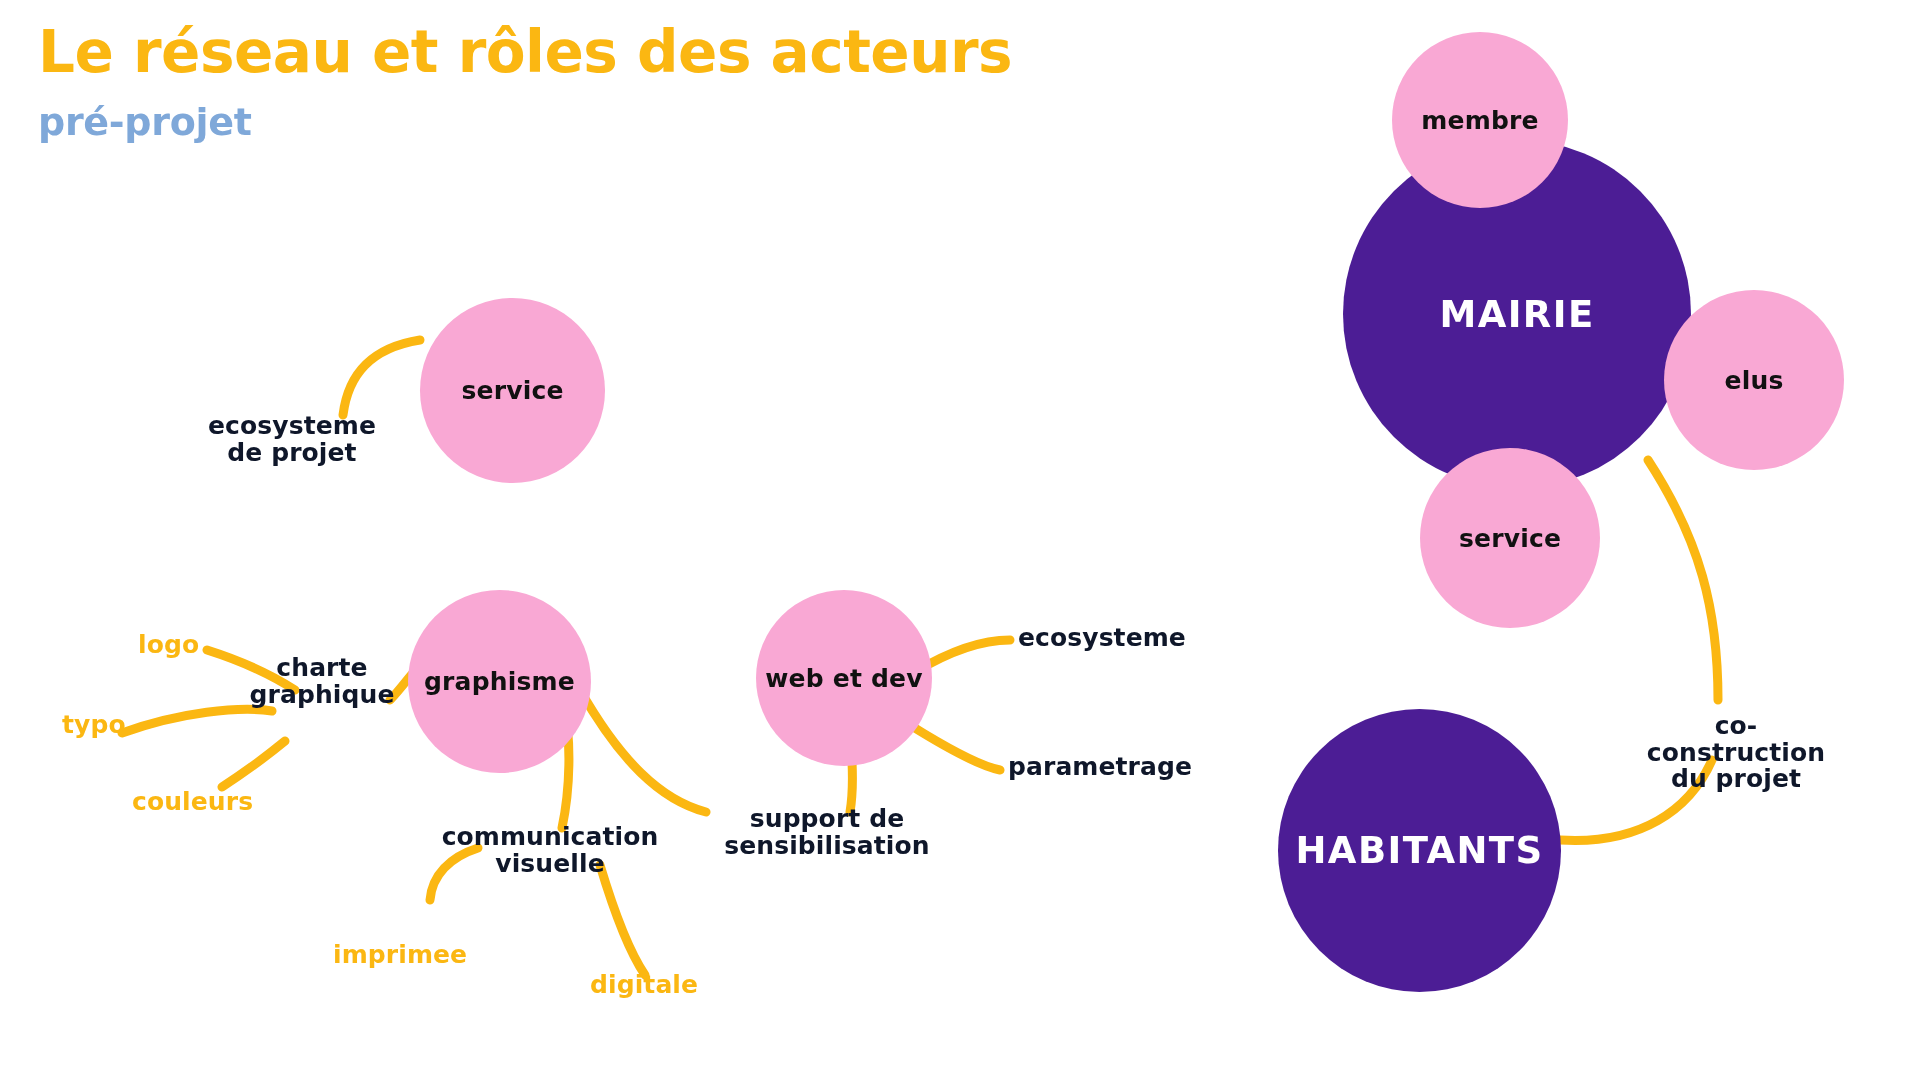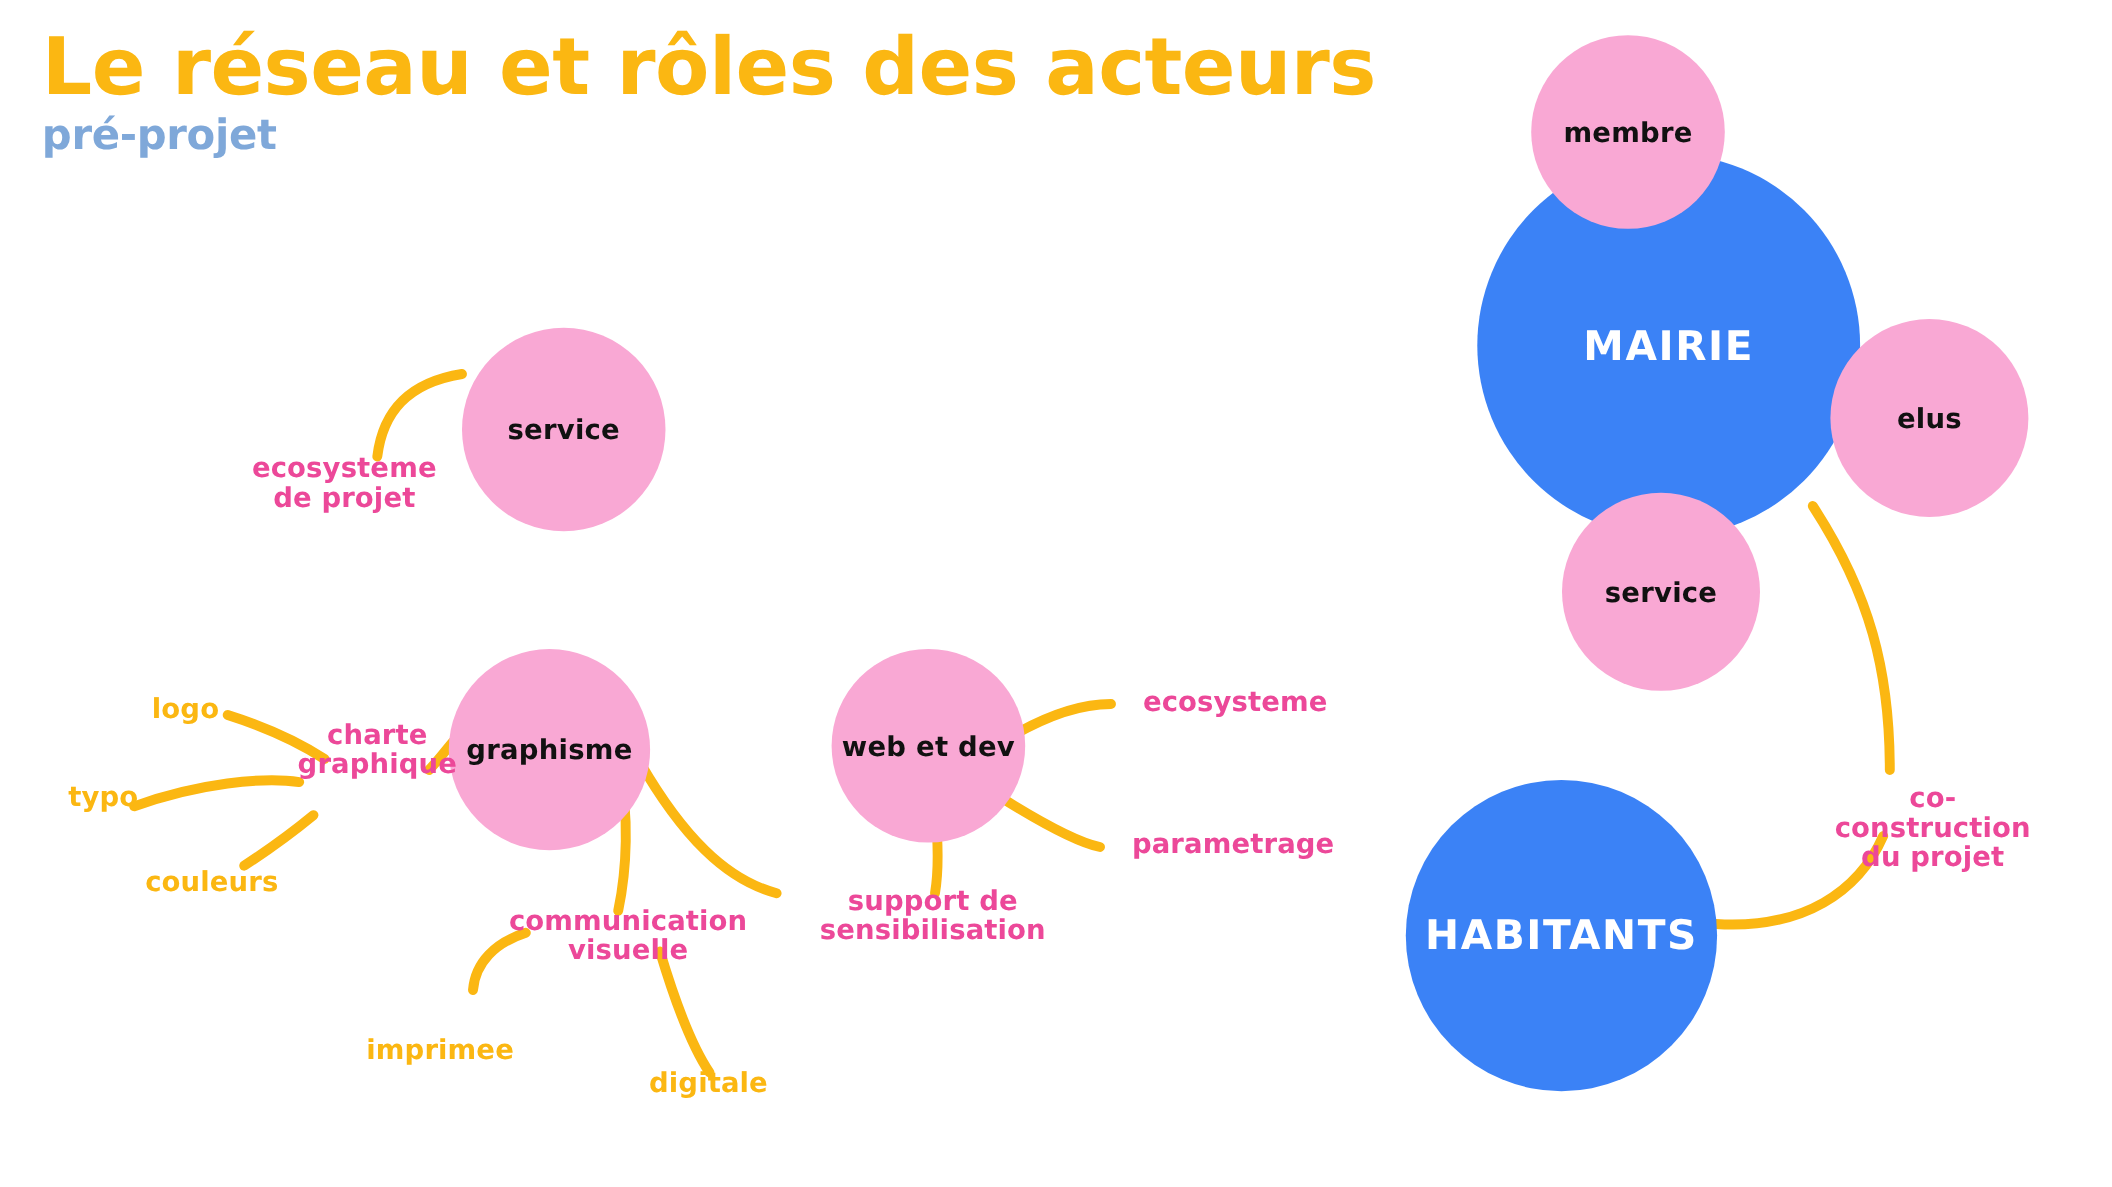--- a/index.html
+++ b/index.html
@@ -6,45 +6,45 @@
   body{
     width:1920px;height:1079px;background:#ffffff;overflow:hidden;
     font-family:"DejaVu Sans","Liberation Sans",sans-serif;
     position:relative;
   }
   #stage{position:absolute;inset:0;}
   svg.links{position:absolute;left:0;top:0;width:1920px;height:1079px;pointer-events:none;}
 
   .title{
     position:absolute;left:38px;top:18px;
-    font-size:72px;font-weight:700;color:#FBB712;letter-spacing:-0.5px;
+    font-size:58px;font-weight:700;color:#FBB712;letter-spacing:-0.5px;
     white-space:nowrap;
   }
   .subtitle{
     position:absolute;left:38px;top:100px;
     font-size:38px;font-weight:700;color:#7FA8D9;letter-spacing:-0.3px;
     white-space:nowrap;
   }
 
   .bubble{
     position:absolute;border-radius:50%;
     display:flex;align-items:center;justify-content:center;
     text-align:center;box-sizing:border-box;
   }
-  .bubble.blue{background:#3b82f6;color:#ffffff;}
+  .bubble.blue{background:#4c1d95;color:#ffffff;}
   .bubble.orange{background:#f9a8d4;color:#111111;}
 
   .big-label{font-size:37px;font-weight:700;letter-spacing:1.4px;}
   .node-label{font-size:25px;font-weight:700;letter-spacing:0.2px;white-space:nowrap;}
 
   .leaf{
     position:absolute;font-size:25px;font-weight:700;line-height:1.06;
     white-space:pre-line;letter-spacing:0.1px;
   }
-  .leaf.blue{color:#ec4899;margin-left:21px;}
+  .leaf.blue{color:#0f172a;}
   .leaf.orange{color:#FBB712;}
   .leaf.c{text-align:center;transform:translateX(-50%);}
   .leaf.l{text-align:left;}
 </style>
 </head>
 <body>
 
 <div id="stage">
 
   <div class="title">Le réseau et rôles des acteurs</div>

